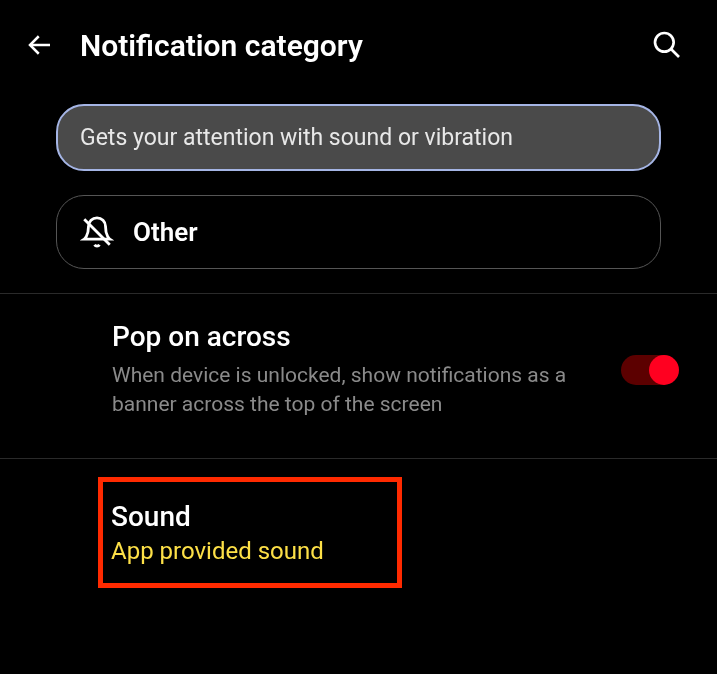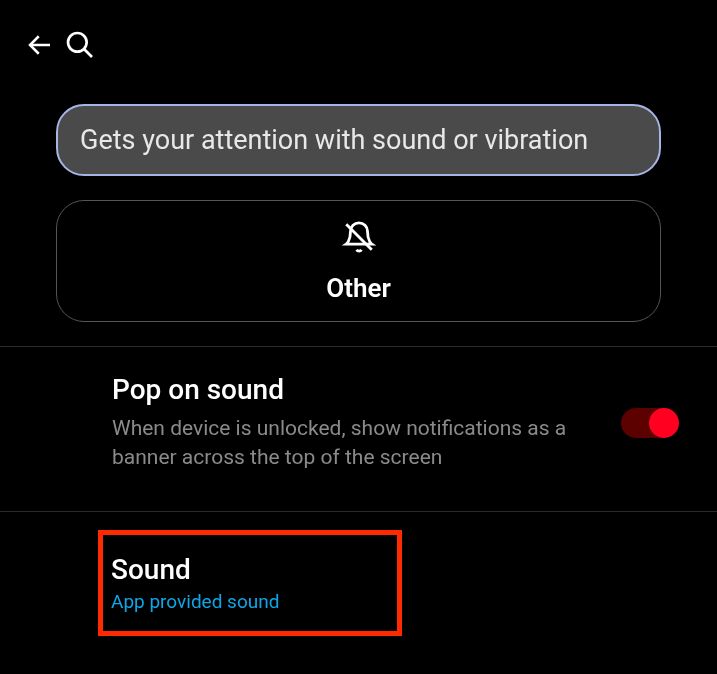--- a/index.html
+++ b/index.html
@@ -53,28 +53,27 @@
       padding: 18px 22px;
       border: 1px solid #555;
       background: #000;
       cursor: pointer;
     }
     .option-card.selected {
       background: #4a4a4a;
       border: 2px solid #a5b5e5;
     }
     .option-card.selected .option-desc {
-      font-size: 27px;
+      font-size: 23px;
       color: #e8e8e8;
     }
     .option-row {
       display: flex;
       align-items: center;
       gap: 18px;
-      flex-direction: column;
     }
     .option-icon {
       width: 36px;
       height: 36px;
       display: flex;
       align-items: center;
       justify-content: center;
     }
     .option-label {
       font-size: 26px;
@@ -130,34 +129,35 @@
       margin-top: 18px;
       width: 304px;
     }
     .sound-title {
       font-size: 28px;
       font-weight: 500;
       color: #ffffff;
       margin-bottom: 4px;
     }
     .sound-desc {
-      font-size: 19px;
-      color: #0ea5e9;
+      font-size: 24px;
+      color: #fde047;
     }
   </style>
 </head>
 <body>
 
 <div class="header">
   <div class="back-btn">
     <svg width="30" height="30" viewBox="0 0 24 24" fill="none" stroke="#ffffff" stroke-width="2">
       <line x1="20" y1="12" x2="4" y2="12"></line>
       <polyline points="11 5 4 12 11 19"></polyline>
     </svg>
   </div>
+  <div class="title">Notification category</div>
   <div class="search-btn">
     <svg width="32" height="32" viewBox="0 0 24 24" fill="none" stroke="#ffffff" stroke-width="2">
       <circle cx="10" cy="10" r="7"></circle>
       <line x1="21" y1="21" x2="15" y2="15"></line>
     </svg>
   </div>
 </div>
 
 <div class="content">
   <div class="option-card selected">
@@ -174,21 +174,21 @@
         </svg>
       </div>
       <div class="option-label">Other</div>
     </div>
   </div>
 
   <div class="divider"></div>
 
   <div class="setting-row">
     <div class="setting-text">
-      <div class="setting-title">Pop on sound</div>
+      <div class="setting-title">Pop on across</div>
       <div class="setting-desc">When device is unlocked, show notifications as a banner across the top of the screen</div>
     </div>
     <div class="toggle">
       <div class="toggle-thumb"></div>
     </div>
   </div>
 
   <div class="divider"></div>
 
   <div class="highlight-box">

